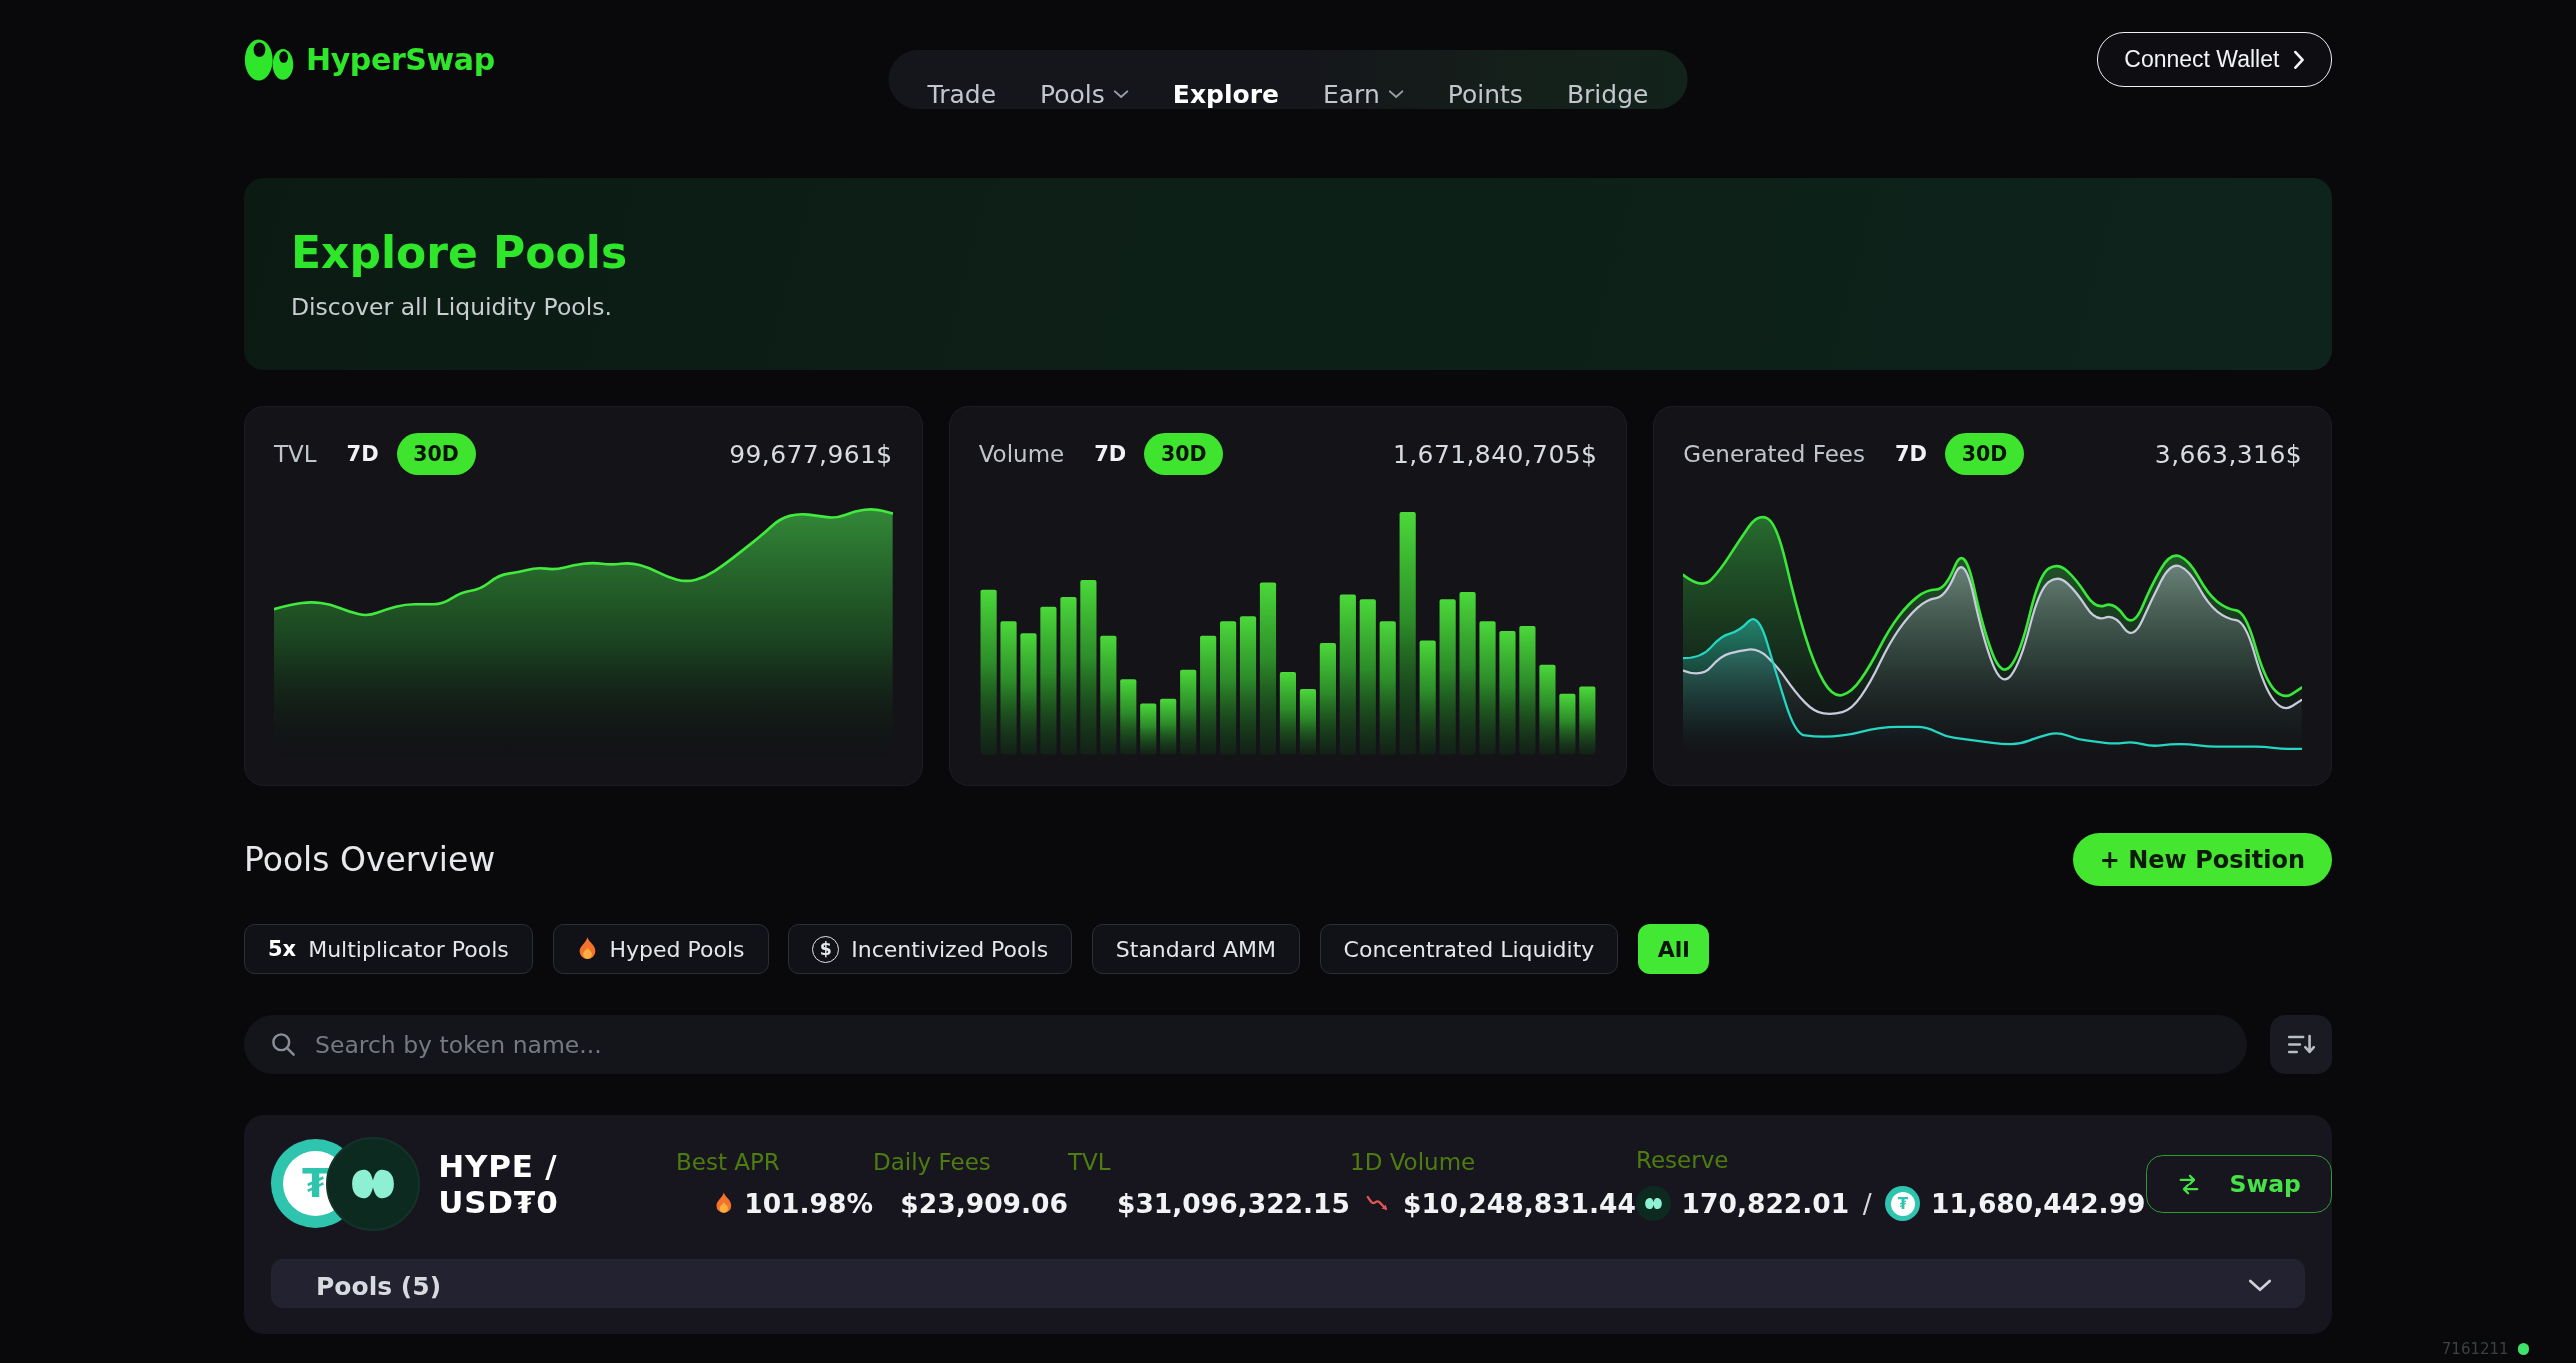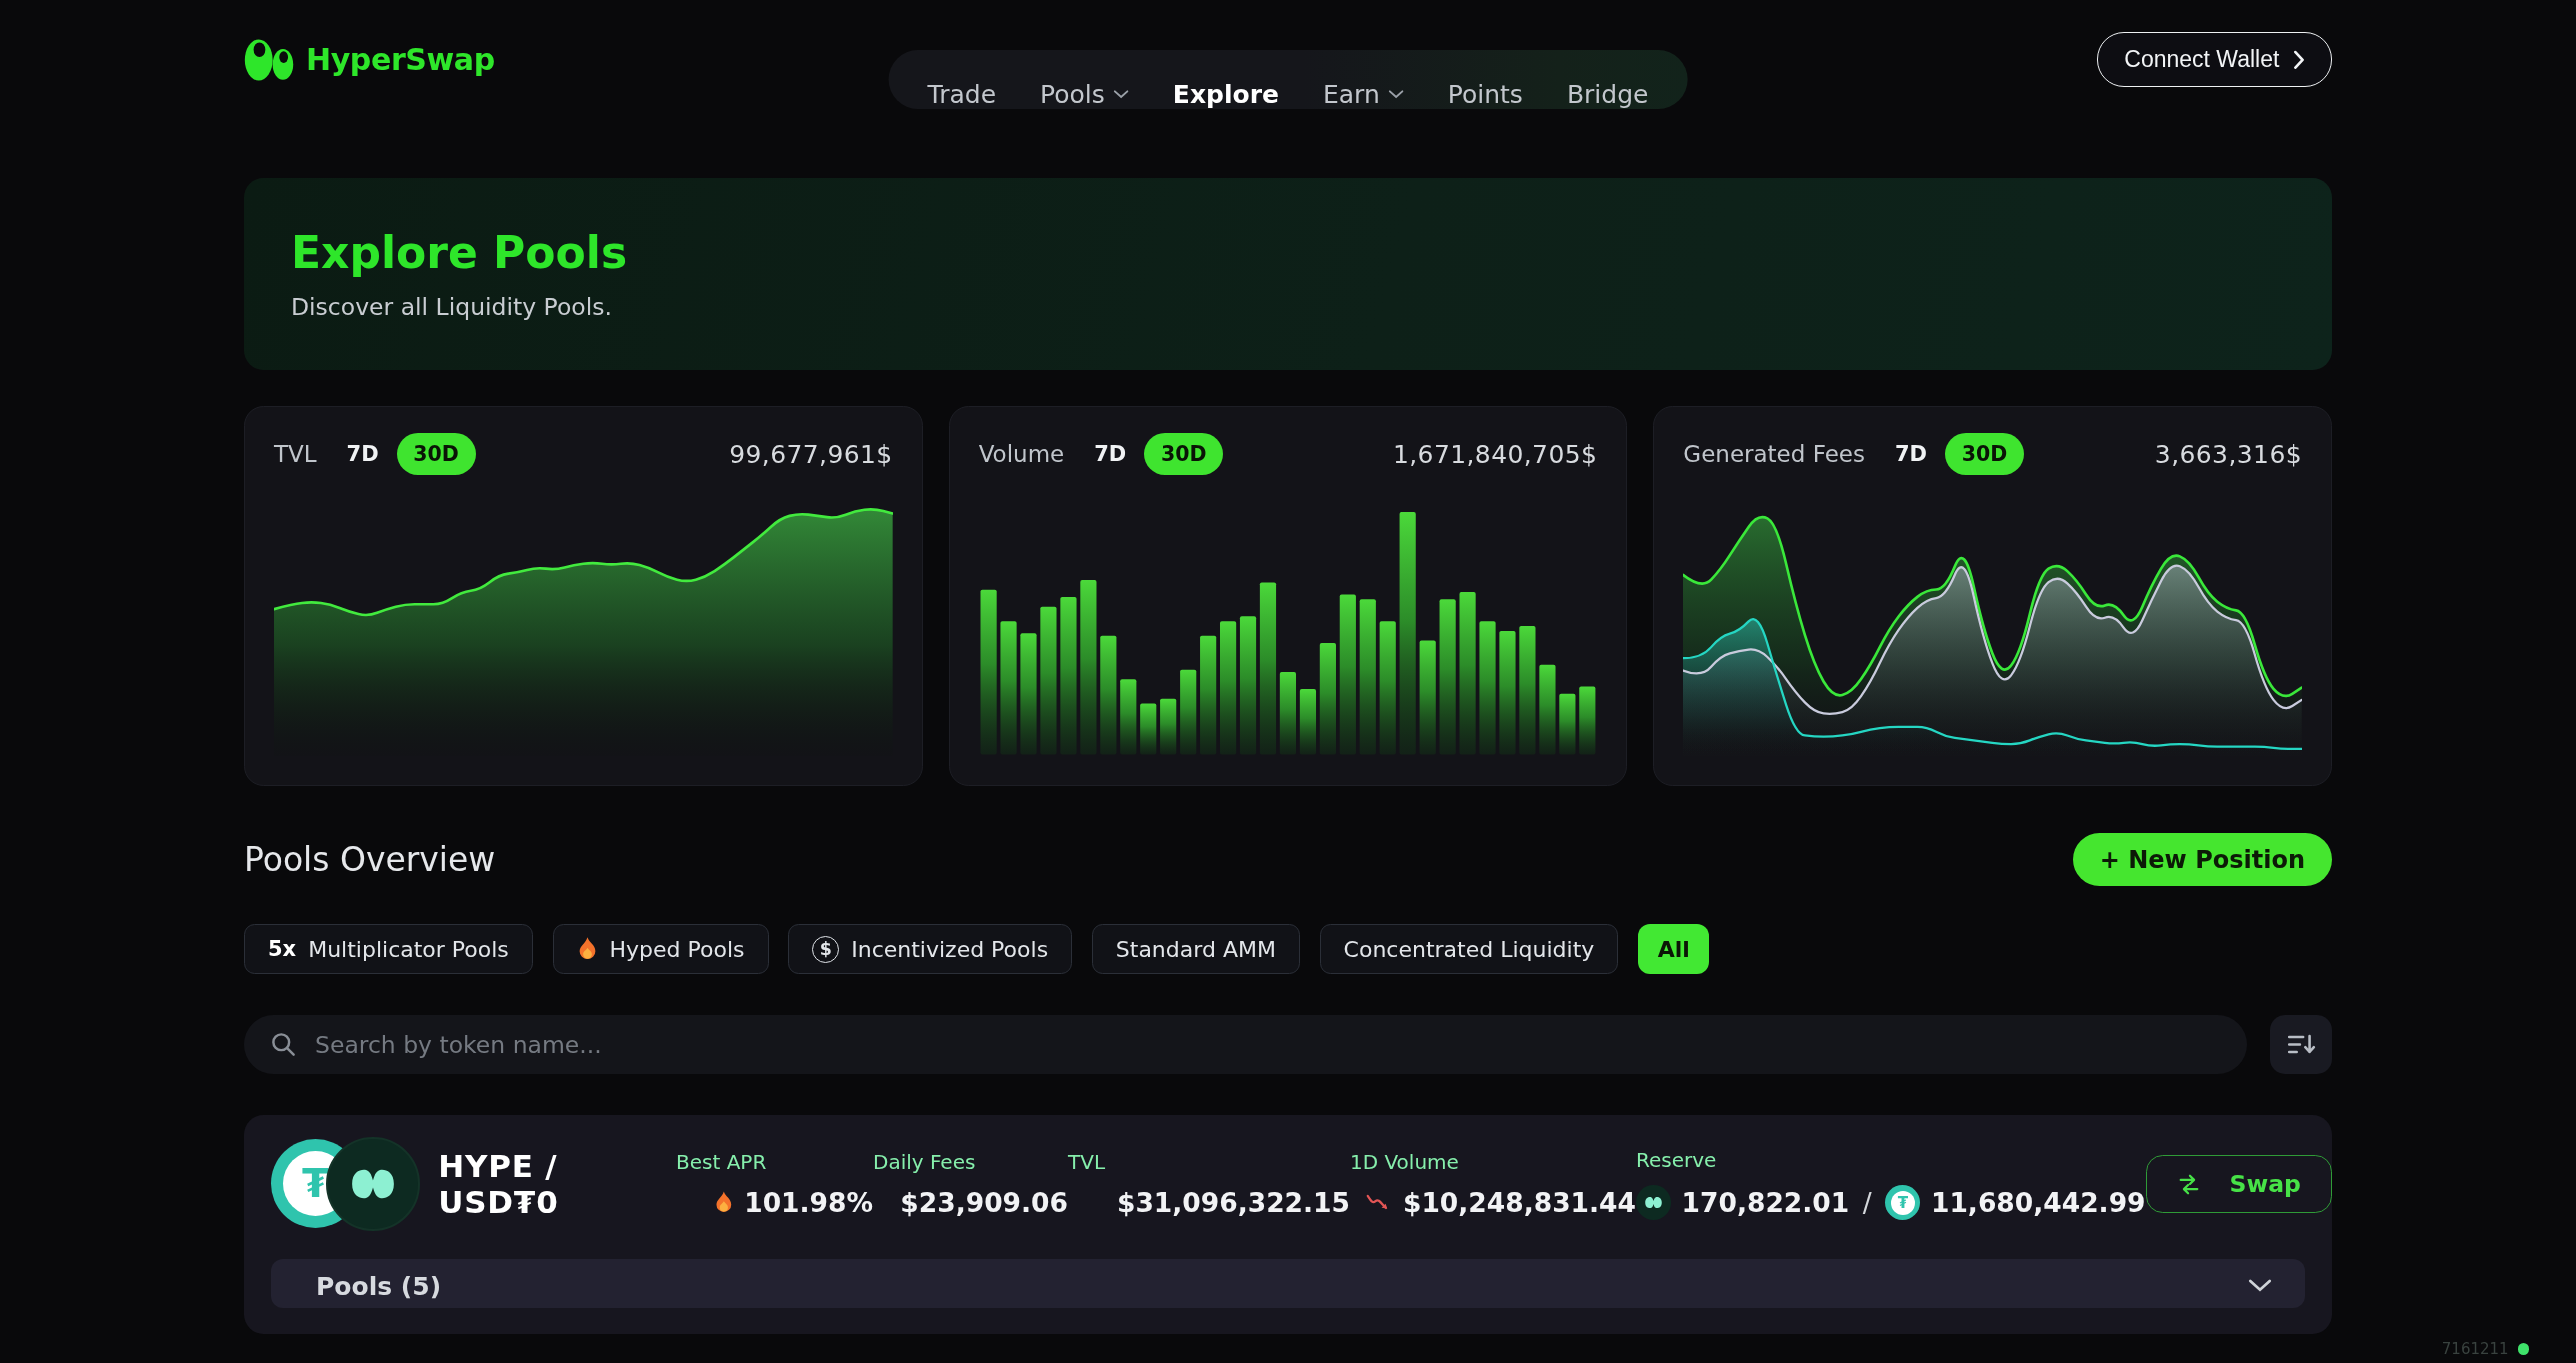--- a/index.html
+++ b/index.html
@@ -87,21 +87,21 @@
     display:flex; align-items:center; justify-content:center; }
   .tok-usdt-big .inner { width:65px; height:65px; background:#ffffff; border-radius:50%;
     display:flex; align-items:center; justify-content:center;
     color:#2fc4ad; font-size:39px; font-weight:800; }
   .tok-hype-big { width:94px; height:94px; left:55px; top:0; background:#0d2a21;
     border:2.3px solid #143328; display:flex; align-items:center; justify-content:center; }
   .pair-name { font-size:31px; font-weight:800; color:#ffffff; letter-spacing:0.8px; }
 
   .stats { display:flex; flex:1; align-items:center; }
   .stat { display:flex; flex-direction:column; gap:13.6px; }
-  .stat-label { font-size:20px; color:#86efac; }
+  .stat-label { font-size:23px; color:#4d7c0f; }
   .stat-value { font-size:26.5px; font-weight:700; color:#f2f3f5; display:flex;
     align-items:center; gap:10.6px;justify-content:flex-end; }
   .w-apr{width:197px;} .w-fees{width:195px;} .w-tvl{width:282px;} .w-vol{width:286px;}
   .w-res{flex:1;}
   .mini-tok { width:35px; height:35px; border-radius:50%; display:flex;
     align-items:center; justify-content:center; }
   .mini-hype { background:#0d2a21; }
   .mini-usdt { background:#2fc4ad; }
   .mini-usdt .inner { width:24px; height:24px; background:#ffffff; border-radius:50%;
     display:flex; align-items:center; justify-content:center; color:#2fc4ad;

